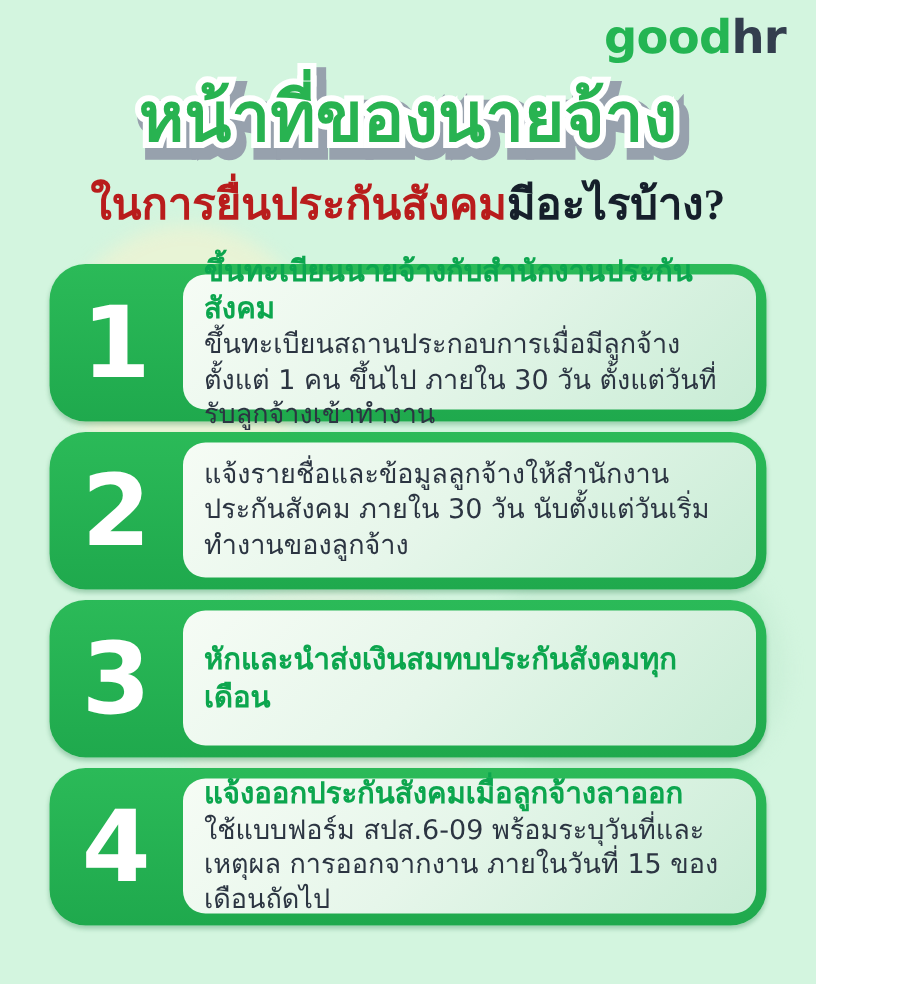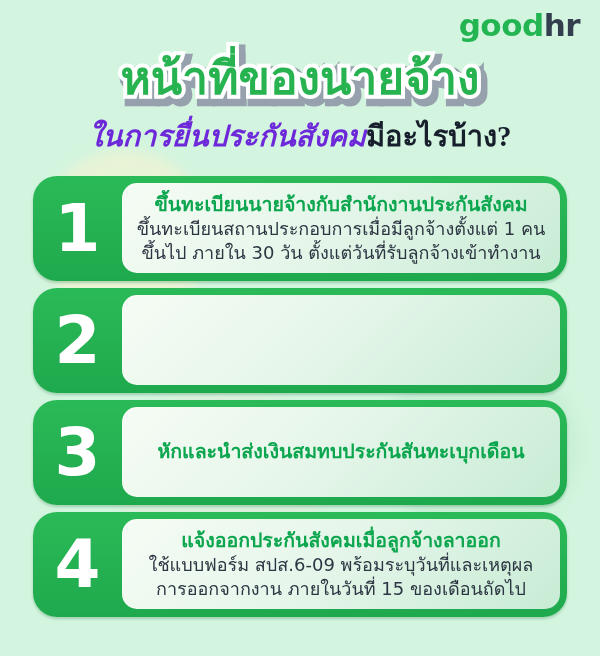--- a/index.html
+++ b/index.html
@@ -1,21 +1,21 @@
 <!DOCTYPE html>
 <html><head>
 <meta charset="utf-8">
 <style>
   * { margin: 0; padding: 0; box-sizing: border-box; }
   html, body { width: 600px; }
   body { font-family: "DejaVu Sans", "Liberation Sans", sans-serif; }
 
   .poster {
     position: relative;
-    width: 600px;
+    width: 544px;
     height: 656px;
     background: #d3f5df;
     overflow: hidden;
   }
 
   
   .blob { position: absolute; border-radius: 50%; filter: blur(6px); pointer-events: none; }
   .blob-1 { left: 40px; top: 150px; width: 170px; height: 170px; background: rgba(250, 242, 206, 0.55); }
   .blob-2 { left: 110px; top: 390px; width: 220px; height: 160px; background: rgba(235, 232, 214, 0.35); }
   .blob-3 { right: 20px; bottom: 120px; width: 200px; height: 180px; background: rgba(190, 232, 206, 0.45); }
@@ -78,21 +78,21 @@
   .subtitle {
     position: absolute;
     top: 113px;
     left: 0;
     width: 100%;
     text-align: center;
     font-size: 29px;
     font-weight: bold;
     white-space: nowrap;
   }
-  .subtitle-part1 { color: #6d28d9; font-style: italic; }
+  .subtitle-part1 { color: #b91c1c; }
   .subtitle-part2 { color: #161f2b; font-family: Liberation Serif, serif; }
 
   
   .steps {
     position: absolute;
     left: 33px;
     right: 33px;
     top: 176px;
     display: flex;
     flex-direction: column;
@@ -118,21 +118,20 @@
   }
   .panel {
     flex: 1;
     margin: 7px 7px 8px 0;
     border-radius: 15px;
     background: linear-gradient(135deg, #f6fcf5 0%, #e6f6ea 45%, #c8ecd5 100%);
     padding: 0 14px;
     display: flex;
     flex-direction: column;
     justify-content: center;
-    text-align: center;
   }
   .heading {
     color: #0ca64e;
     font-weight: bold;
     font-size: 19.5px;
     line-height: 1.3;
   }
   .bodytext {
     color: #2c3542;
     font-size: 18px;
@@ -170,27 +169,28 @@
       <div class="num">1</div>
       <div class="panel">
         <div class="heading">ขึ้นทะเบียนนายจ้างกับสำนักงานประกันสังคม</div>
         <div class="bodytext">ขึ้นทะเบียนสถานประกอบการเมื่อมีลูกจ้างตั้งแต่ 1 คน ขึ้นไป ภายใน 30 วัน ตั้งแต่วันที่รับลูกจ้างเข้าทำงาน</div>
       </div>
     </div>
 
     <div class="card">
       <div class="num">2</div>
       <div class="panel">
+        <div class="bodytext">แจ้งรายชื่อและข้อมูลลูกจ้างให้สำนักงานประกันสังคม ภายใน 30 วัน นับตั้งแต่วันเริ่มทำงานของลูกจ้าง</div>
       </div>
     </div>
 
     <div class="card">
       <div class="num">3</div>
       <div class="panel">
-        <div class="heading">หักและนำส่งเงินสมทบประกันสันทะเบุกเดือน</div>
+        <div class="heading">หักและนำส่งเงินสมทบประกันสังคมทุกเดือน</div>
       </div>
     </div>
 
     <div class="card">
       <div class="num">4</div>
       <div class="panel">
         <div class="heading">แจ้งออกประกันสังคมเมื่อลูกจ้างลาออก</div>
         <div class="bodytext">ใช้แบบฟอร์ม สปส.6-09 พร้อมระบุวันที่และเหตุผล การออกจากงาน ภายในวันที่ 15 ของเดือนถัดไป</div>
       </div>
     </div>

